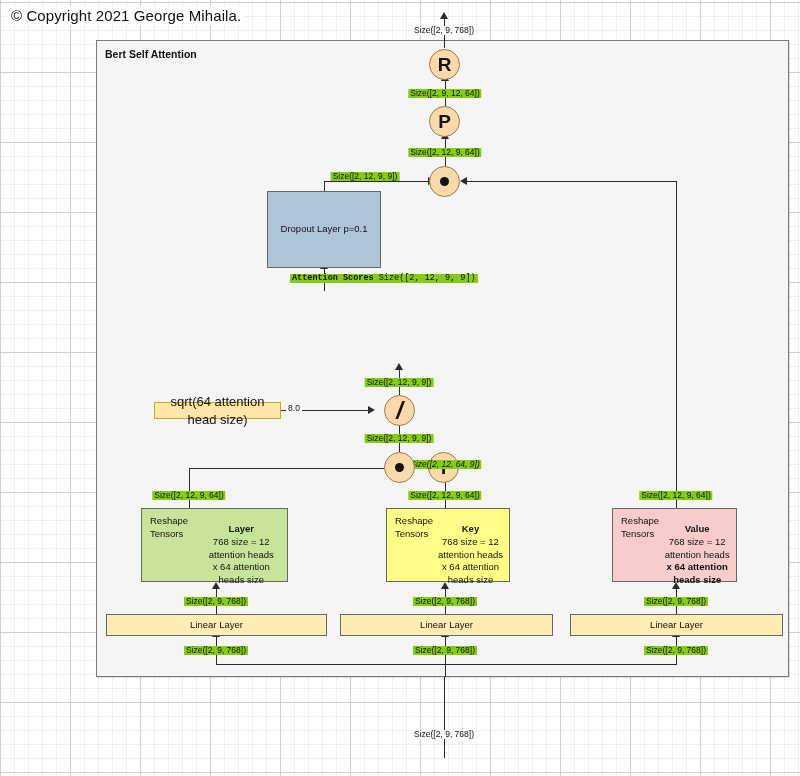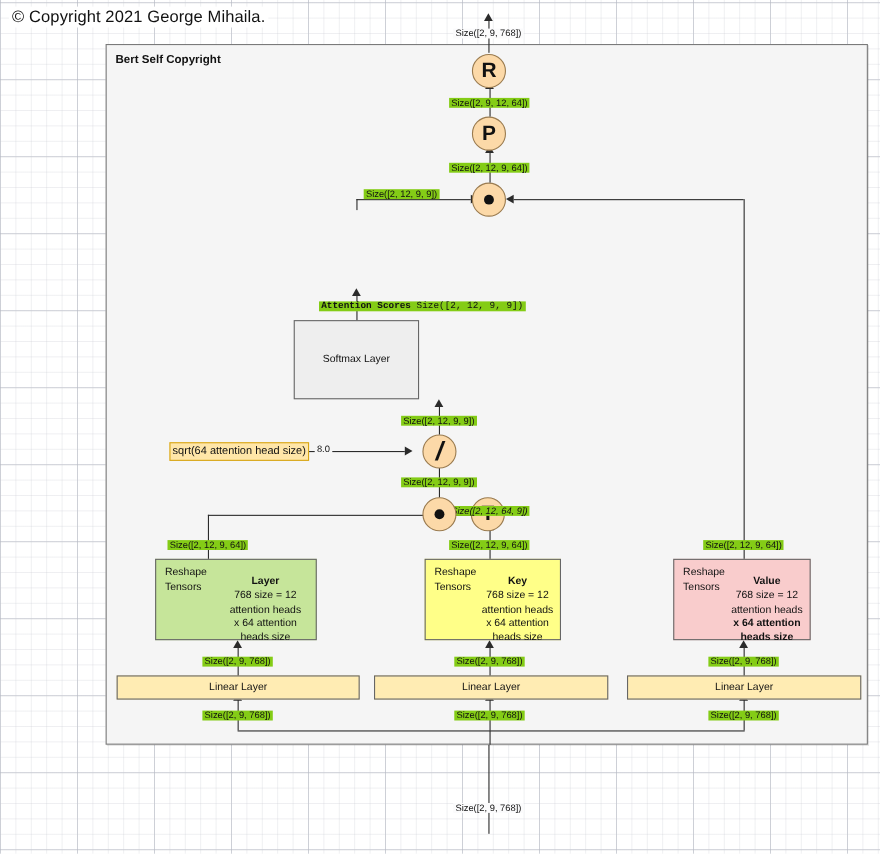--- a/index.html
+++ b/index.html
@@ -101,21 +101,21 @@
 <body>
 
 <div id="canvas">
 
   <div id="copyright">© Copyright 2021 George Mihaila.</div>
 
   <div class="ln vl" style="left:444px;top:676px;height:82px;"></div>
   <div class="elab on-grid" style="left:444px;top:730px;">Size([2, 9, 768])</div>
 
   <div id="container">
-    <div id="container-title">Bert Self Copyright</div>
+    <div id="container-title">Bert Self Attention</div>
 
     <div class="ln vl" style="left:348px;top:623px;height:13px;"></div>
 
     <div class="ln hl" style="left:119px;top:623px;width:461px;"></div>
 
     <div class="ln vl" style="left:119px;top:595px;height:28px;"></div>
     <div class="arrow-up" style="left:115px;top:589px;"></div>
     <div class="ln vl" style="left:348px;top:595px;height:28px;"></div>
     <div class="arrow-up" style="left:344px;top:589px;"></div>
     <div class="ln vl" style="left:579px;top:595px;height:28px;"></div>
@@ -191,43 +191,43 @@
     <div class="elab" style="left:348px;top:419px;font-style:italic;">Size([2, 12, 64, 9])</div>
 
     <div class="circ op" style="left:287px;top:411px;width:31px;height:31px;">
       <span class="dotop"></span>
     </div>
 
     <div class="ln vl" style="left:302px;top:382px;height:29px;"></div>
     <div class="arrow-up" style="left:298px;top:376px;"></div>
     <div class="elab" style="left:302px;top:393px;">Size([2, 12, 9, 9])</div>
 
-    <div class="box" style="left:57px;top:361px;width:127px;height:17px;background:#ffe6a8;border:1px solid #d6a516;font-size:10px;">
+    <div class="box" style="left:57px;top:361px;width:127px;height:17px;background:#ffe6a8;border:1px solid #d6a516;font-size:13px;">
       <span>sqrt(64 attention head size)</span>
     </div>
     <div class="ln hl" style="left:184px;top:369px;width:87px;"></div>
     <div class="arrow-right" style="left:271px;top:365px;"></div>
     <div class="elab" style="left:197px;top:363px;background:#f5f5f5;">8.0</div>
 
     <div class="circ op" style="left:287px;top:354px;width:31px;height:31px;font-style:italic;font-size:24px;">
       <span>/</span>
     </div>
 
     <div class="ln vl" style="left:302px;top:328px;height:26px;"></div>
     <div class="arrow-up" style="left:298px;top:322px;"></div>
     <div class="elab" style="left:302px;top:337px;">Size([2, 12, 9, 9])</div>
 
-    <div class="box" style="left:170px;top:250px;width:114px;height:72px;background:#eeeeee;">
-      <span>Softmax Layer</span>
-    </div>
 
     <div class="ln vl" style="left:227px;top:227px;height:23px;"></div>
     <div class="arrow-up" style="left:223px;top:221px;"></div>
     <div class="elab noshift" style="left:193px;top:233px;font-family:Liberation Mono, monospace;"><span class="bold">Attention Scores</span> <span>Size([2, 12, 9, 9])</span></div>
 
+    <div class="box" style="left:170px;top:150px;width:114px;height:77px;background:#b0c4d8;">
+      <span>Dropout Layer p=0.1</span>
+    </div>
 
     <div class="ln vl" style="left:227px;top:140px;height:10px;"></div>
     <div class="ln hl" style="left:227px;top:140px;width:104px;"></div>
     <div class="arrow-right" style="left:331px;top:136px;"></div>
     <div class="elab" style="left:268px;top:131px;">Size([2, 12, 9, 9])</div>
 
     <div class="ln vl" style="left:579px;top:140px;height:327px;"></div>
     <div class="ln hl" style="left:370px;top:140px;width:209px;"></div>
     <div class="arrow-left" style="left:363px;top:136px;"></div>
     <div class="elab" style="left:579px;top:450px;">Size([2, 12, 9, 64])</div>

